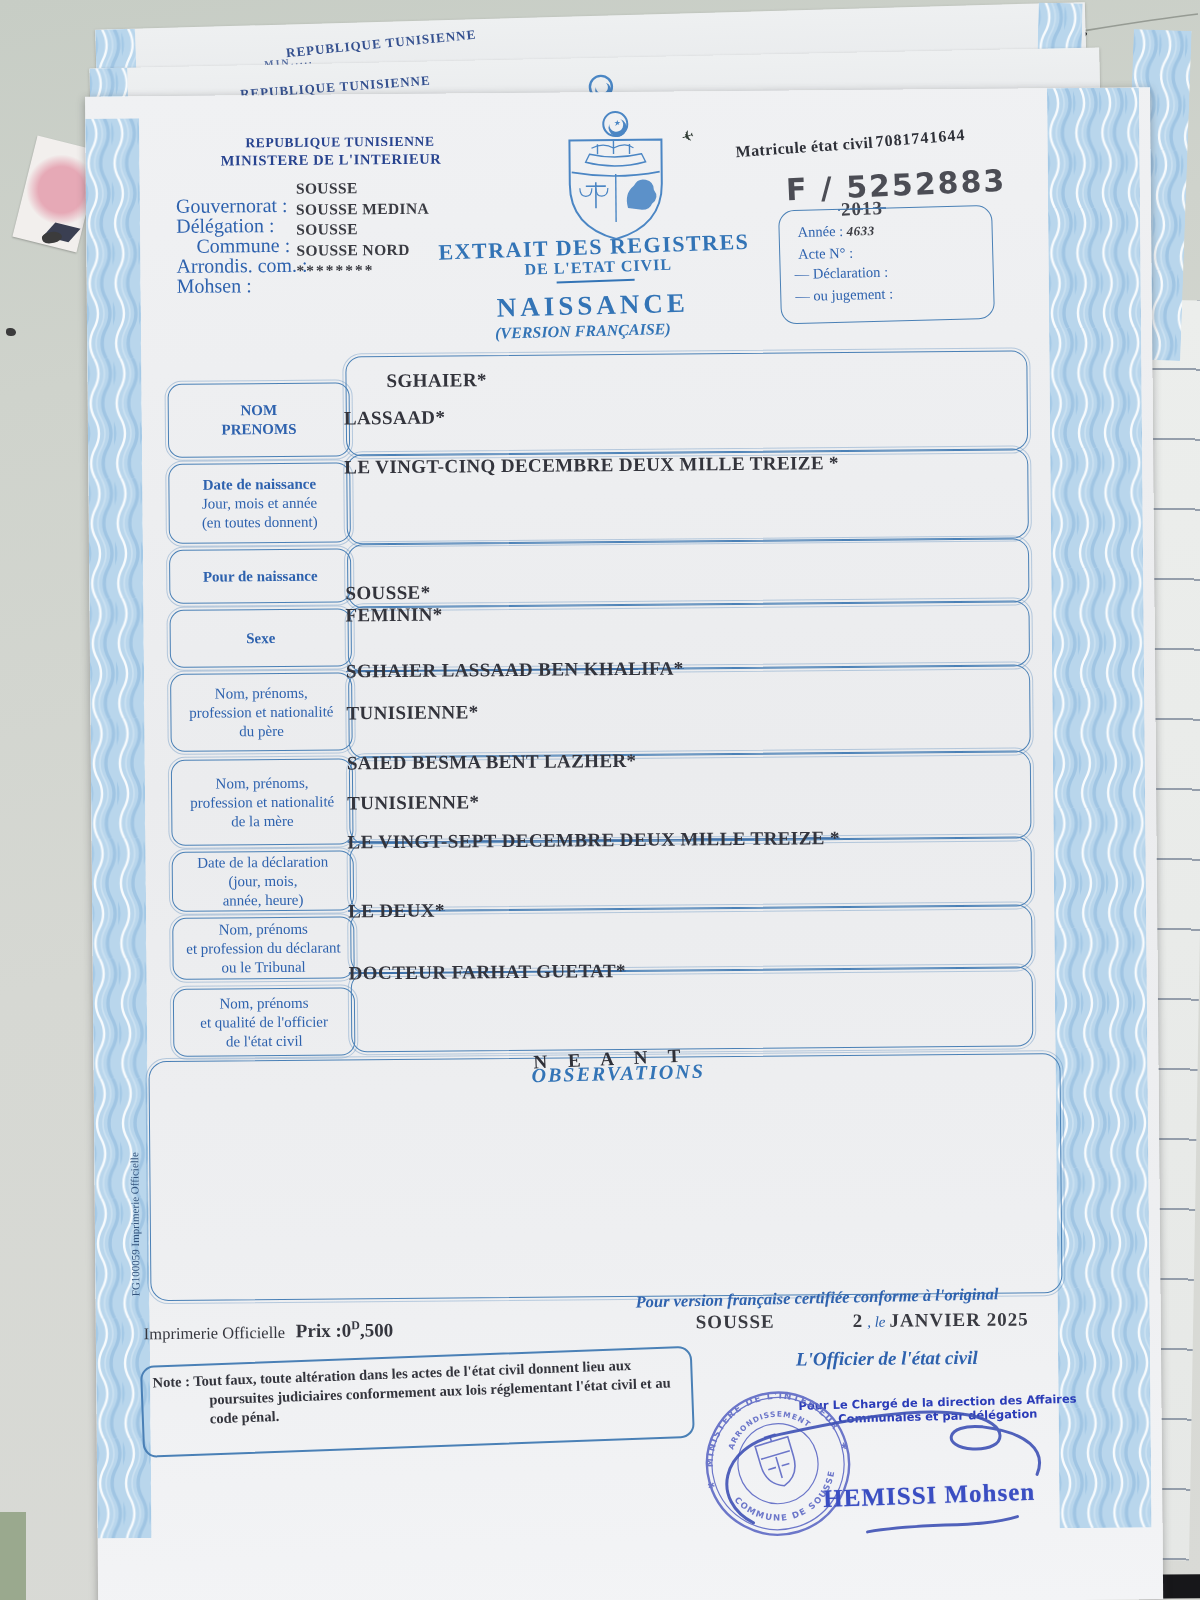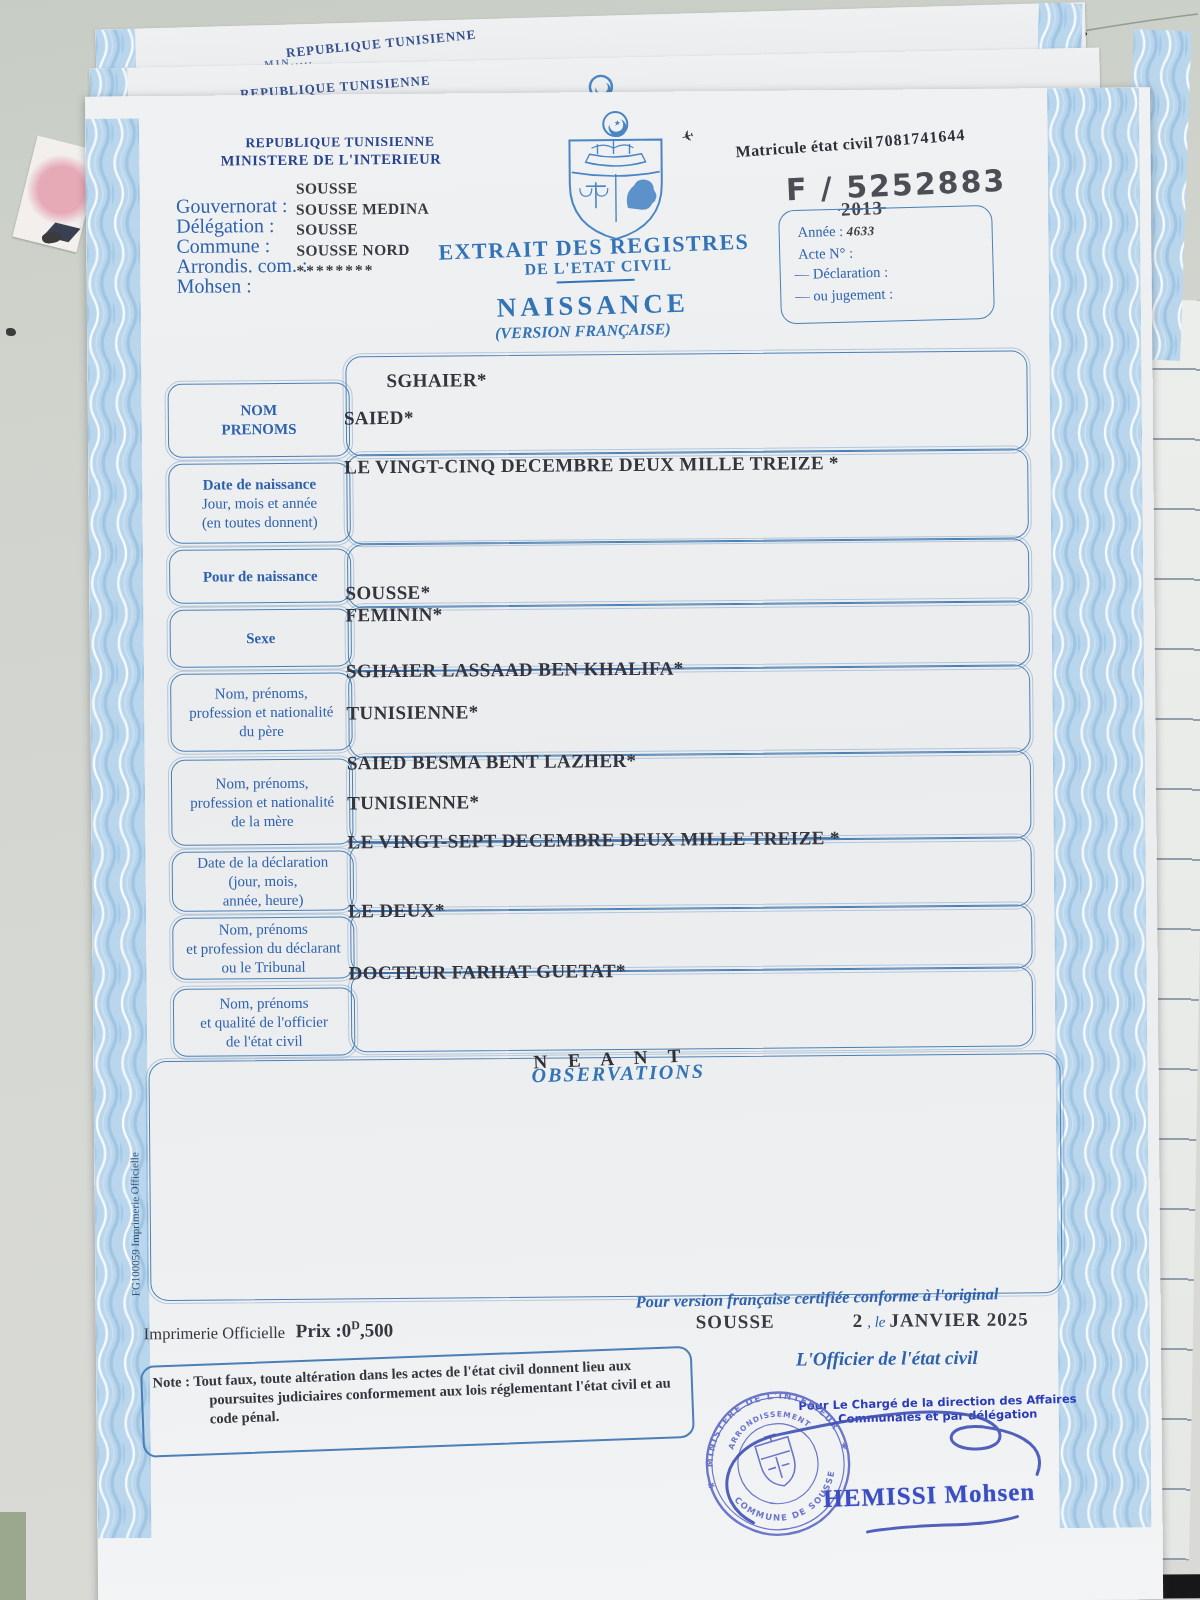--- a/index.html
+++ b/index.html
@@ -145,21 +145,21 @@
   <svg class="abs strip" style="left:962px;top:0;" width="92" height="1440">
     <rect width="92" height="1440" fill="url(#gw)"></rect>
   </svg>
 
   <span class="abs hdr-small navy" style="left:160px;top:40px;">REPUBLIQUE TUNISIENNE</span>
   <span class="abs hdr-small navy" style="left:135px;top:57px;font-size:14.5px;">MINISTERE DE L'INTERIEUR</span>
 
   <div class="abs" style="left:90px;top:100px;">
     <span class="admin-label" style="display:block;">Gouvernorat :</span>
     <span class="admin-label" style="display:block;">Délégation :</span>
-    <span class="admin-label" style="display:block;">Commune :</span>
+    <span class="admin-label" style="display:block;margin-left:20px;">Commune :</span>
     <span class="admin-label" style="display:block;">Arrondis. com. :</span>
     <span class="admin-label" style="display:block;">Mohsen :</span>
   </div>
   <div class="abs" style="left:210px;top:84px;">
     <span class="admin-value" style="display:block;">SOUSSE</span>
     <span class="admin-value" style="display:block;">SOUSSE MEDINA</span>
     <span class="admin-value" style="display:block;">SOUSSE</span>
     <span class="admin-value" style="display:block;">SOUSSE NORD</span>
     <span class="admin-value" style="display:block;letter-spacing:2px;">********</span>
   </div>
@@ -203,21 +203,21 @@
   <div class="abs" style="left:470px;top:188px;width:78px;height:2px;background:#3374b6;transform:rotate(-1.5deg);"></div>
   <span class="abs title3" style="left:410px;top:198px;transform:rotate(-1deg);">NAISSANCE</span>
   <span class="abs title4" style="left:408px;top:230px;transform:rotate(-1deg);">(VERSION FRANÇAISE)</span>
 
   <div class="abs lbl-box" style="top:288px;height:72px;">
     <span class="b">NOM</span>
     <span class="b">PRENOMS</span>
   </div>
   <div class="abs val-box" style="top:262px;height:98px;"></div>
   <span class="abs val-line" style="top:276px;margin-left:43px;">SGHAIER*</span>
-  <span class="abs val-line" style="top:313px;">SAIED*</span>
+  <span class="abs val-line" style="top:313px;">LASSAAD*</span>
 
   <div class="abs lbl-box" style="top:368px;height:78px;">
     <span class="b">Date de naissance</span>
     <span>Jour, mois et année</span>
     <span>(en toutes donnent)</span>
   </div>
   <div class="abs val-box" style="top:360px;height:88px;"></div>
   <span class="abs val-line" style="top:362px;">LE VINGT-CINQ DECEMBRE  DEUX MILLE TREIZE *</span>
 
   <div class="abs lbl-box" style="top:454px;height:52px;">

